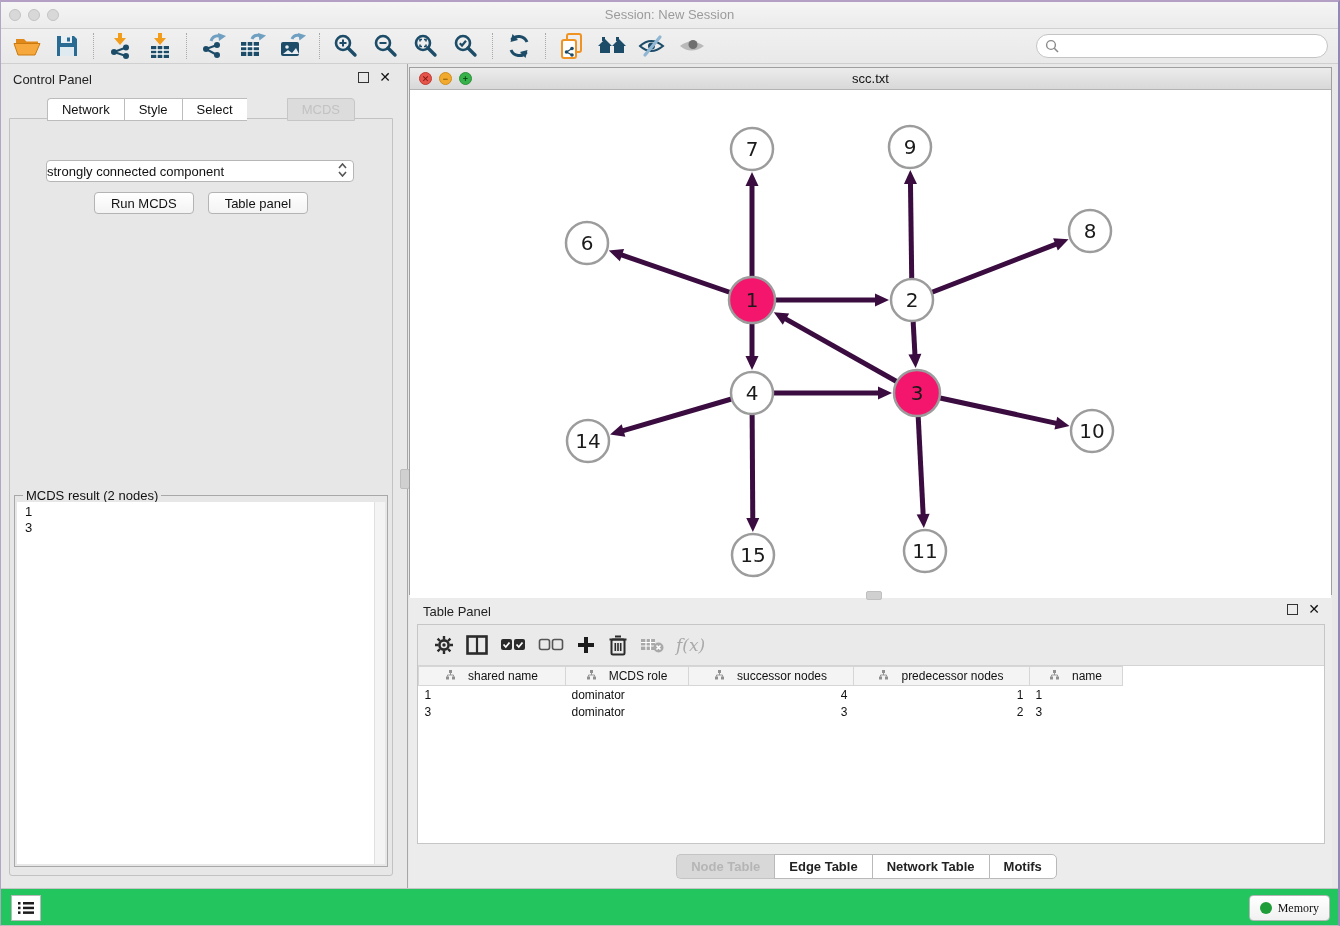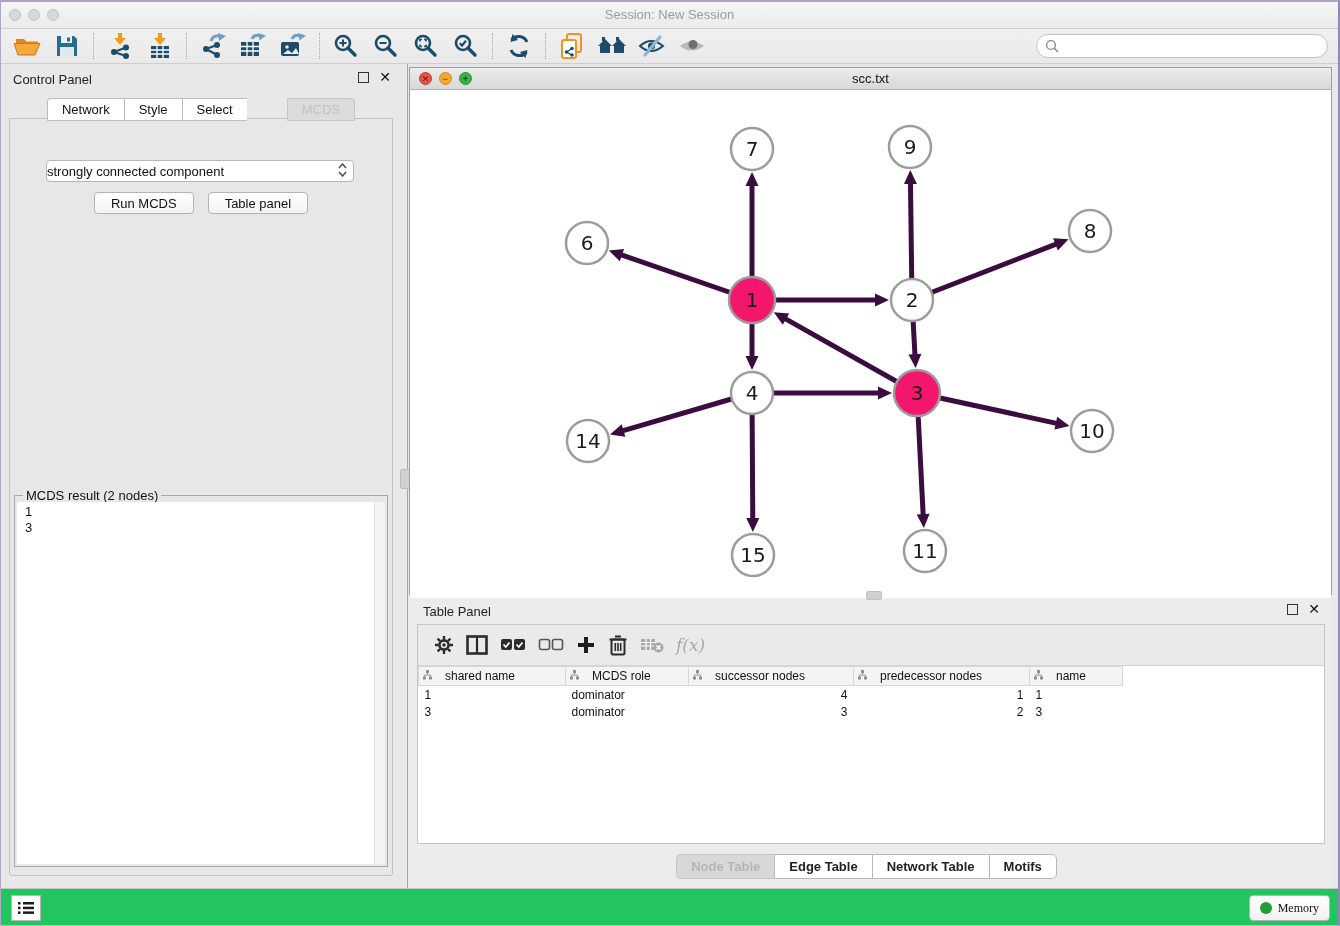--- a/index.html
+++ b/index.html
@@ -64,21 +64,21 @@
   .table-panel{position:absolute;left:1px;top:534px;right:6px;bottom:0;background:#ececec;}
   .tp-header{height:26px;position:relative;}
   .tp-title{position:absolute;left:14px;top:6px;font-size:13px;color:#222;}
   .tp-winbtns{position:absolute;right:12px;top:6px;display:flex;gap:10px;align-items:center;}
   .tp-box{position:absolute;left:8px;right:7px;top:26px;bottom:45px;background:#fff;border:1px solid #c6c6c6;}
   .tp-toolbar{height:40px;background:#eaeaea;border-bottom:1px solid #d4d4d4;display:flex;align-items:center;gap:12px;padding-left:16px;}
   .tp-tool{display:flex;align-items:center;justify-content:center;}
   .fx{font-family:"DejaVu Serif","Liberation Serif",serif;font-style:italic;font-size:17px;color:#a9a9a9;}
   table.data{border-collapse:collapse;font-size:12px;table-layout:fixed;margin:0;}
   table.data th{background:#f4f4f4;border:1px solid #d6d6d6;font-weight:normal;height:18px;padding:0 4px;color:#111;}
-  table.data th .th-inner{display:flex;align-items:center;justify-content:flex-start;gap:13px;}
+  table.data th .th-inner{display:flex;align-items:center;justify-content:center;gap:13px;}
   table.data td{height:17px;padding:0 6px;color:#111;border:none;}
   td.num{text-align:right;}
   .tp-tabs{position:absolute;left:0;right:8px;bottom:10px;display:flex;justify-content:center;}
   .tp-tab{font-size:13px;font-weight:bold;padding:4px 14px;background:#fff;border:1px solid #b9b9b9;border-right:none;color:#222;}
   .tp-tab:first-child{border-radius:5px 0 0 5px;}
   .tp-tab:last-child{border-right:1px solid #b9b9b9;border-radius:0 5px 5px 0;}
   .tp-tab.selected{background:#d8d8d8;color:#b5b5b5;border-color:#c4c4c4;}
 
   
   .statusbar{position:absolute;left:0;right:0;bottom:0;height:36px;background:#22c55e;border-top:1px solid #c6c6c6;font-family:Liberation Serif, serif;}

